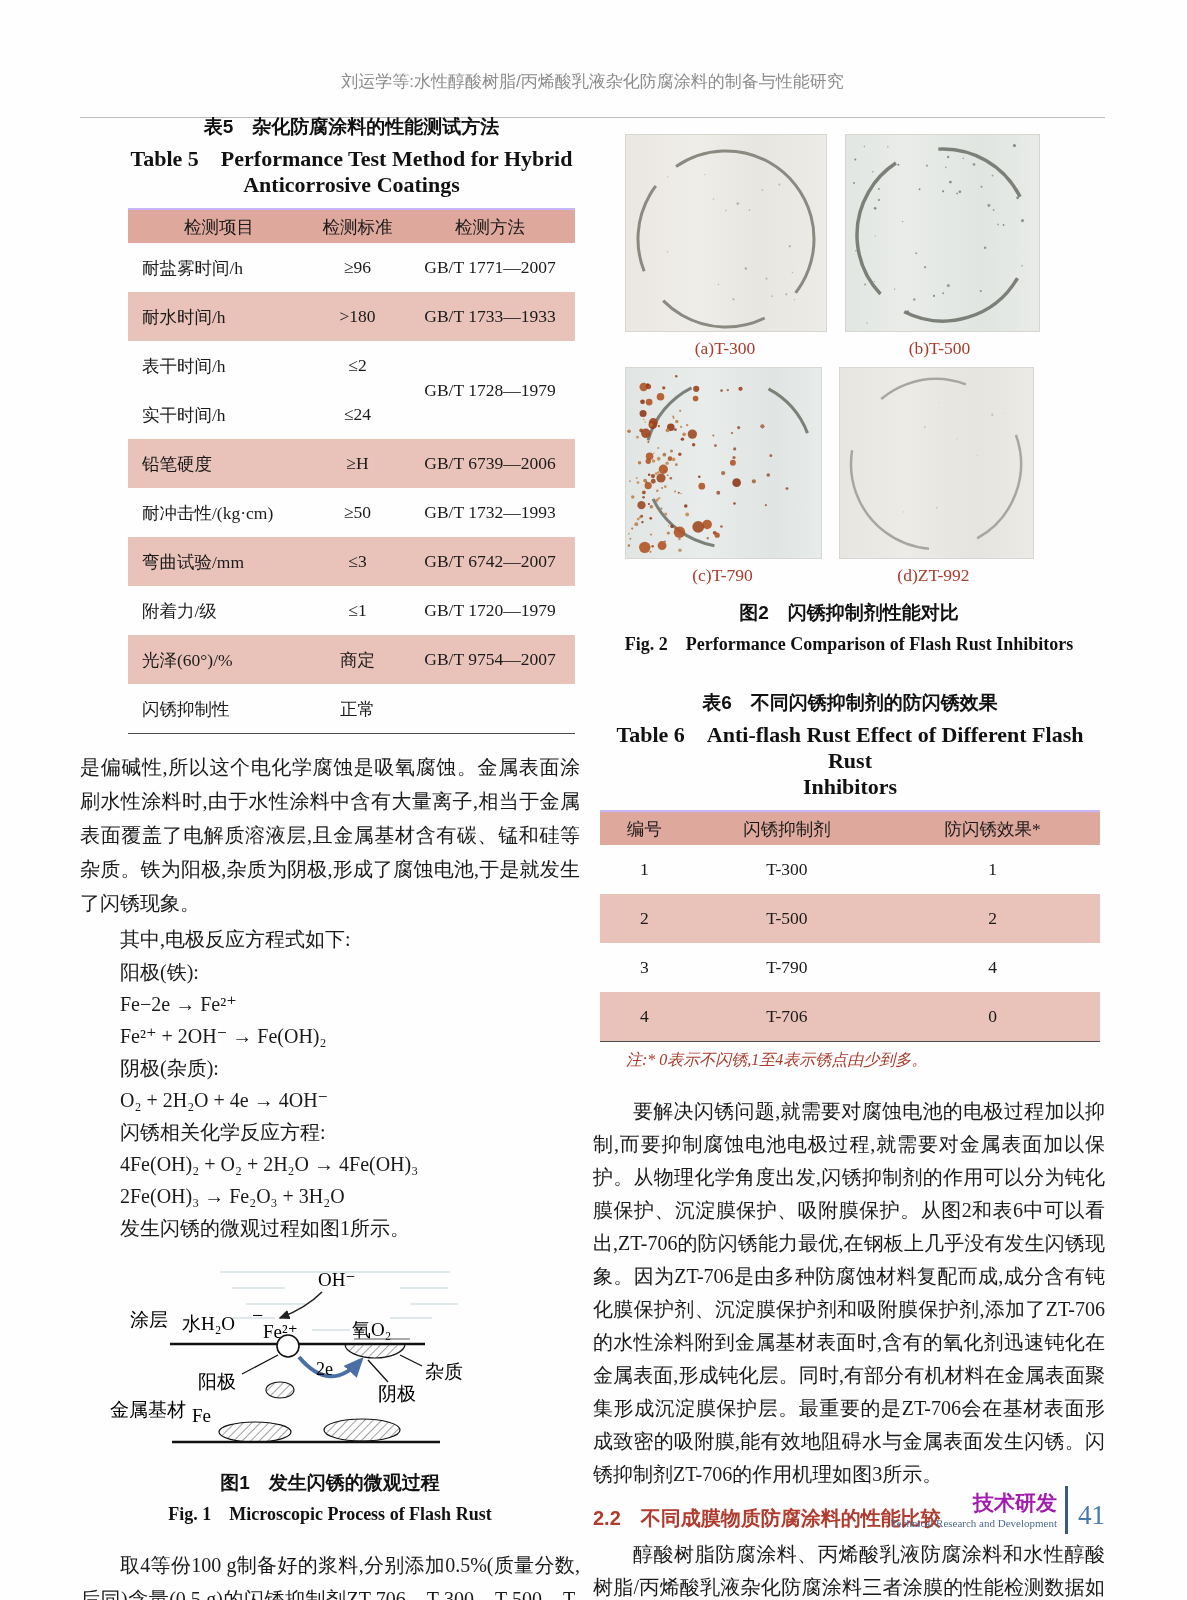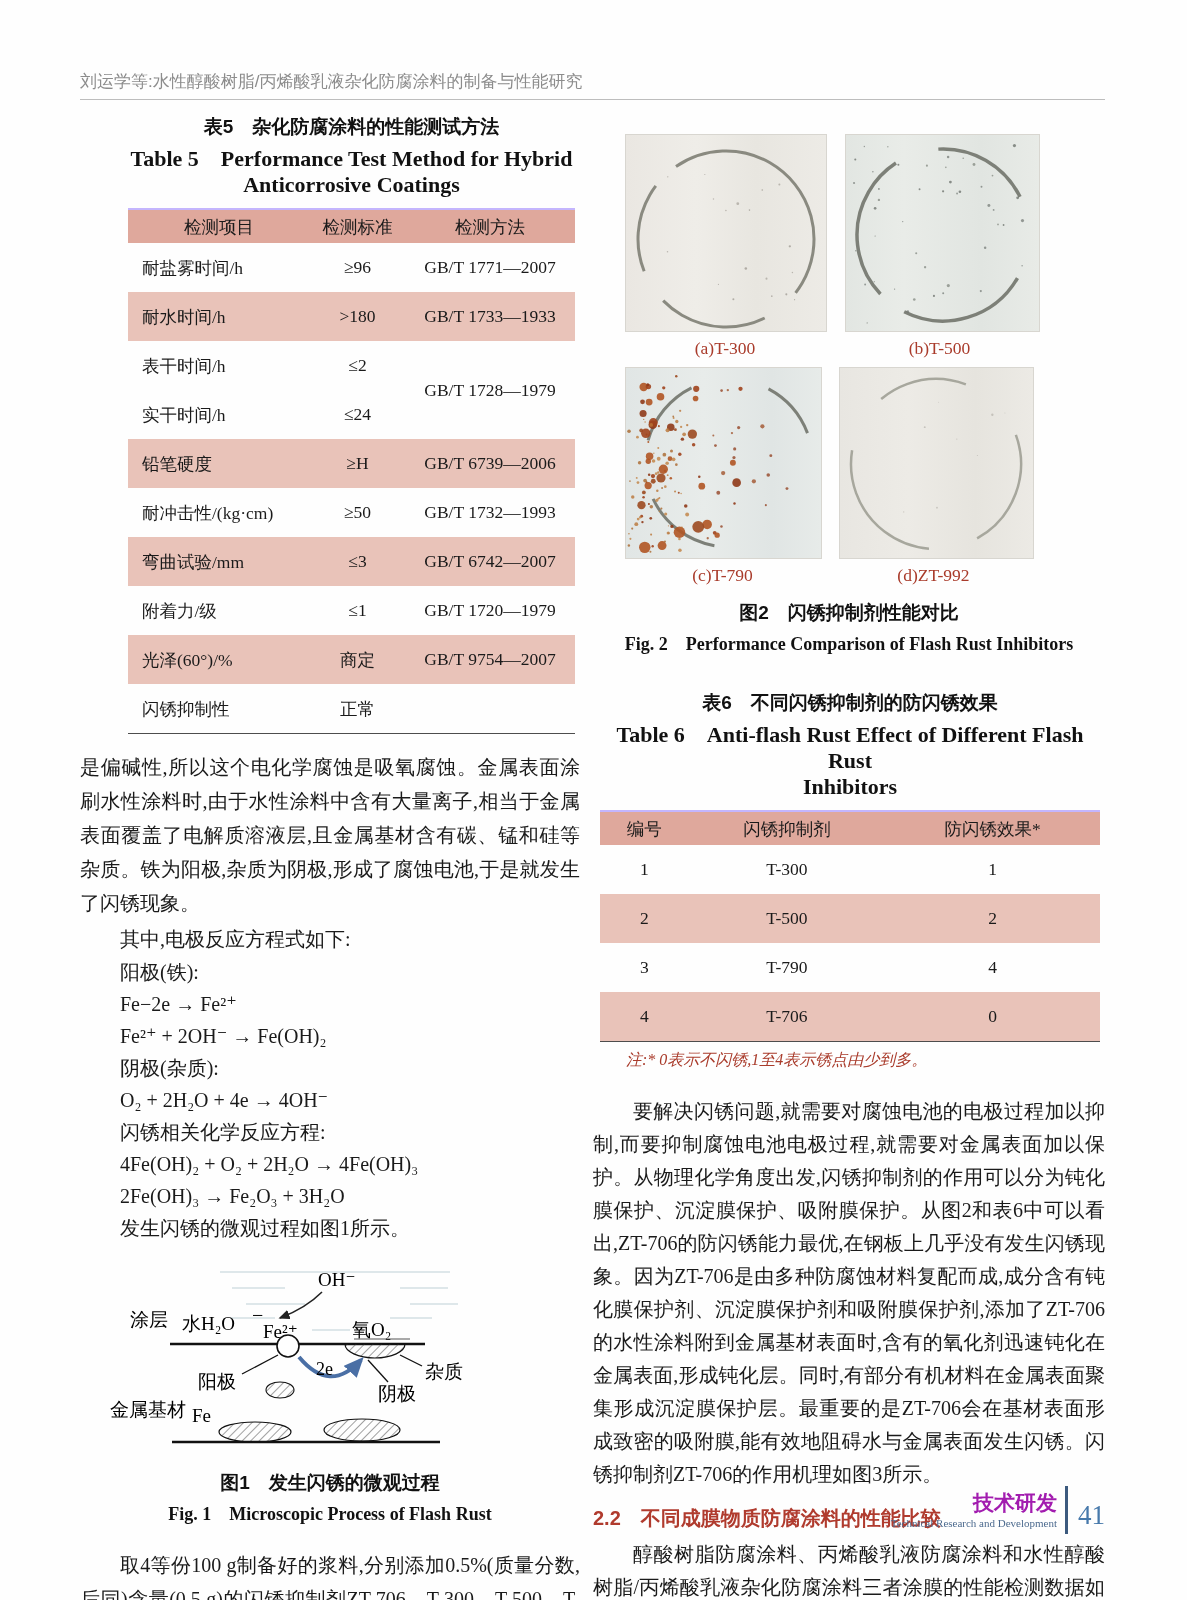--- a/index.html
+++ b/index.html
@@ -1,21 +1,21 @@
 <!DOCTYPE html>
 <html><head>
 <meta charset="utf-8">
 <style>
   html,body{margin:0;padding:0;background:#ffffff;}
   .page{position:relative;width:1187px;height:1600px;background:#fefefe;overflow:hidden;
         font-family:"Liberation Serif","DejaVu Serif",serif;color:#1a1a1a;}
   
-  .running-head{position:absolute;top:70px;left:80px;right:82px;text-align:left;
+  .running-head{position:absolute;top:70px;left:80px;right:82px;text-align:center;
     font-family:"Liberation Sans","DejaVu Sans",sans-serif;font-size:17px;color:#8c8c8c;
-    padding-bottom:6px;border-bottom:1.6px solid #bdbdbd;}
+    padding-bottom:24px;border-bottom:1.6px solid #bdbdbd;}
   .col-left{position:absolute;left:80px;top:114px;width:500px;}
   .col-right{position:absolute;left:593px;top:114px;width:512px;}
   
   .tbl-title-zh{font-family:"Liberation Sans","DejaVu Sans",sans-serif;font-weight:bold;
     font-size:19px;text-align:center;color:#111;}
   .tbl-title-en{font-weight:bold;font-size:22px;text-align:center;color:#111;margin-top:6px;line-height:26px;}
   
   table.paper-table{border-collapse:collapse;width:100%;margin-top:10px;
     border-top:2px solid #c4b5fd;border-bottom:1.6px solid #4d4d4d;}
   table.paper-table th{background:#dfa89c;font-weight:normal;font-size:17.5px;height:33px;padding:0 4px;}

